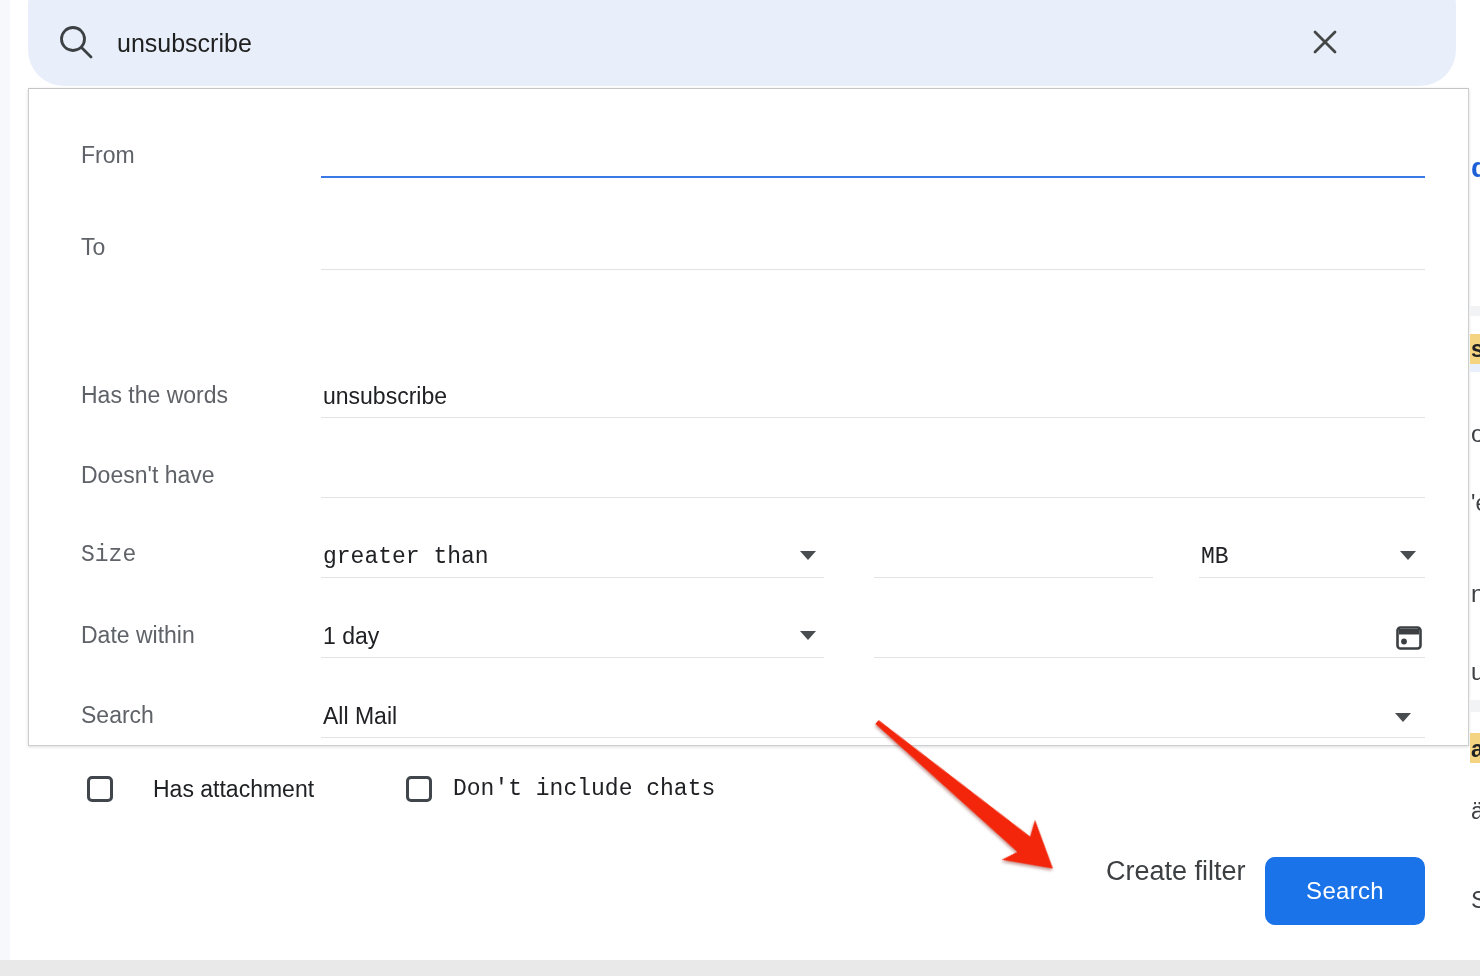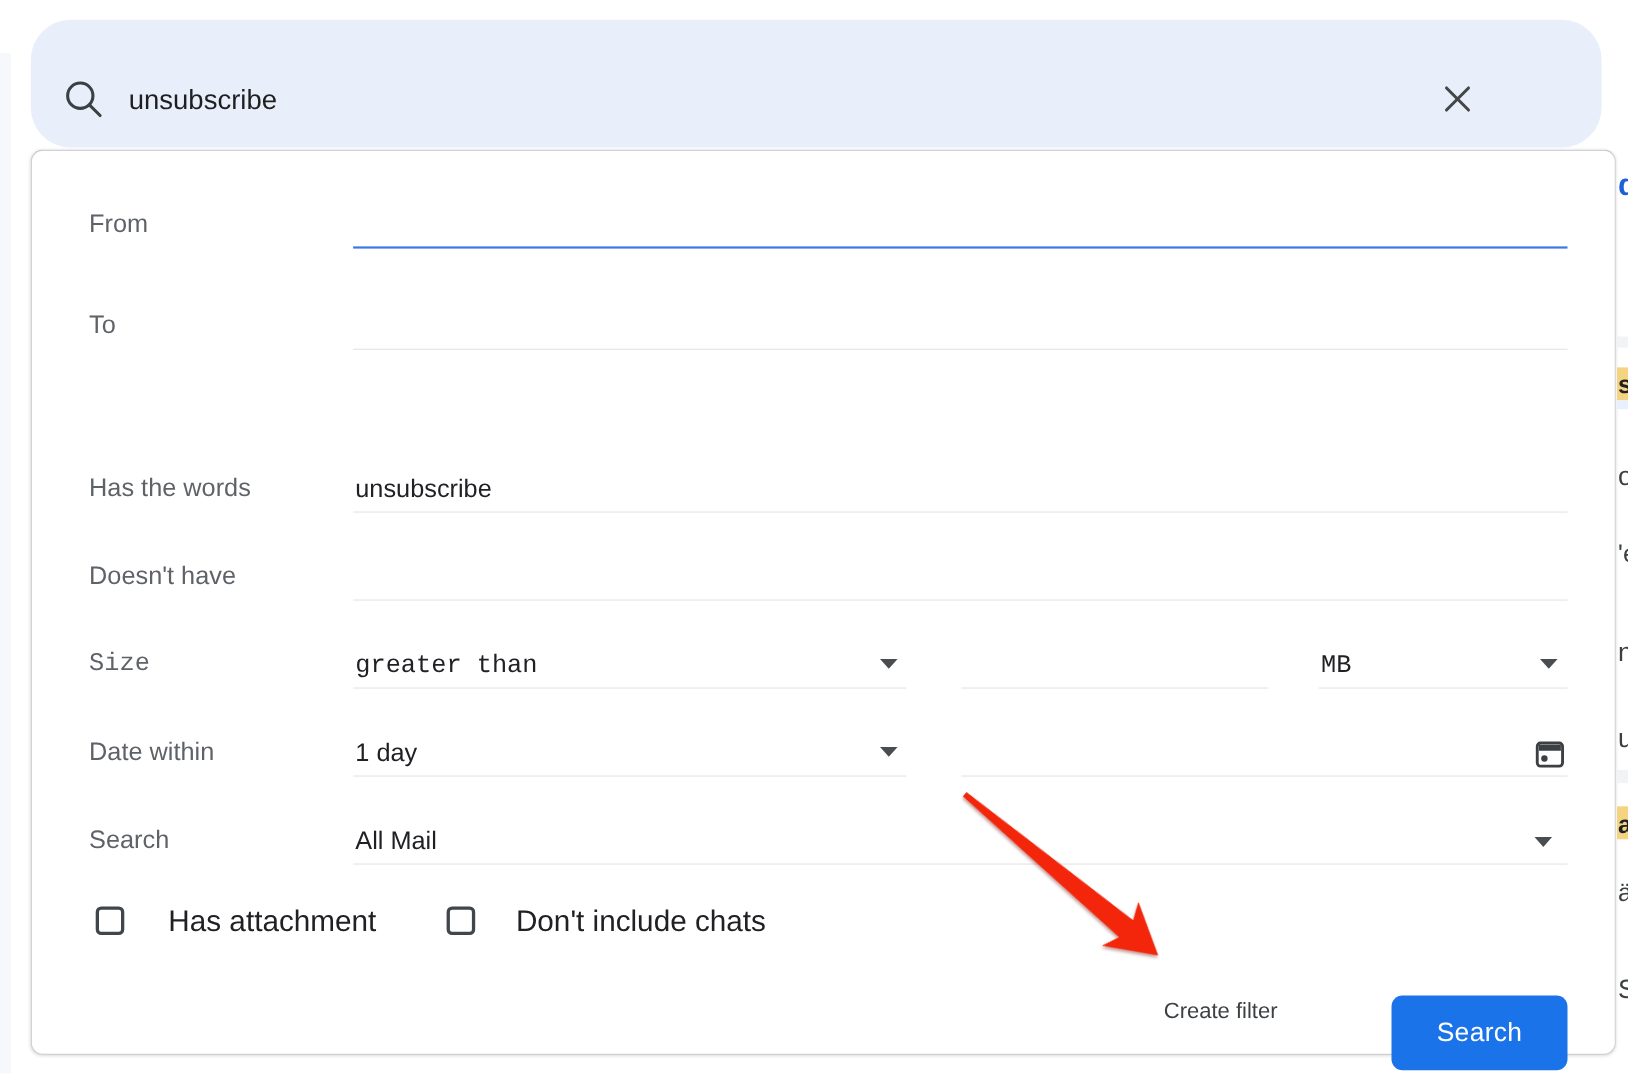--- a/index.html
+++ b/index.html
@@ -2,49 +2,49 @@
 <html><head>
 <meta charset="utf-8">
 <style>
   html,body{margin:0;padding:0;}
   body{
     width:1480px;height:976px;overflow:hidden;position:relative;
     background:#ffffff;
     font-family:"Liberation Sans","DejaVu Sans",sans-serif;
     -webkit-font-smoothing:antialiased;
   }
-  .abs{position:absolute;margin-top:48px;}
+  .abs{position:absolute;}
   
   .left-strip{left:0;top:0;width:10px;height:976px;background:#f6f8fc;}
   .bottom-strip{left:0;top:960px;width:1480px;height:16px;background:#e9e9e9;}
 
   
   .search-pill{left:28px;top:-30px;width:1428px;height:116px;background:#e8effb;border-radius:36px;}
   .search-query{left:117px;top:0px;height:86px;line-height:86px;font-size:25px;color:#1f1f1f;}
 
   
   .panel{
-    left:28px;top:88px;width:1441px;height:823px;background:#fff;
-    border:1px solid #cccecf;border-top-color:#c3c5c6;border-radius:11px;
+    left:28px;top:88px;width:1441px;height:658px;background:#fff;
+    border:1px solid #cccecf;border-top-color:#c3c5c6;border-radius:0;
     box-shadow:0 1px 3px rgba(0,0,0,.14);
     box-sizing:border-box;
   }
   .row{position:absolute;left:0;right:0;height:44px;}
   .lbl{position:absolute;left:52px;bottom:0;height:44px;line-height:42px;font-size:23px;color:#5f6368;white-space:nowrap;}
   .field{position:absolute;bottom:0;height:44px;border-bottom:1px solid #e3e3e3;box-sizing:border-box;}
   .field .val{position:absolute;left:2px;bottom:7px;font-size:23px;color:#202124;white-space:nowrap;}
   .field.focused{border-bottom:2px solid #3b78e7;}
   .dd-arrow{position:absolute;width:0;height:0;border-left:8px solid transparent;border-right:8px solid transparent;border-top:9px solid #494d50;}
 
   .checkbox{position:absolute;width:26px;height:26px;border:3px solid #40464b;border-radius:5px;box-sizing:border-box;background:#fff;}
-  .cb-label{position:absolute;font-size:27px;color:#202124;white-space:nowrap;line-height:32px;}
+  .cb-label{position:absolute;font-size:23px;color:#202124;white-space:nowrap;line-height:32px;}
 
   .create-filter-btn{
-    position:absolute;left:1019px;top:868px;height:44px;line-height:44px;padding:0 10px;
-    font-size:20px;color:#3c4043;background:transparent;border:none;cursor:pointer;white-space:nowrap;
+    position:absolute;left:1067px;top:868px;height:44px;line-height:44px;padding:0 10px;
+    font-size:27px;color:#3c4043;background:transparent;border:none;cursor:pointer;white-space:nowrap;
   }
   .search-btn{
     position:absolute;left:1236px;top:768px;width:160px;height:68px;
     background:#1a73e8;color:#ffffff;border:none;border-radius:10px;
     font-size:24px;font-weight:500;letter-spacing:.3px;cursor:pointer;
     font-family:"Liberation Sans","DejaVu Sans",sans-serif;
   }
 
   
   .frag-band{position:absolute;left:1470px;width:10px;}
@@ -142,21 +142,21 @@
     <div class="field" style="left:292px;width:1104px;cursor:pointer;text-align:right;">
       <span class="val">All Mail</span>
       <span class="dd-arrow" style="right:14px;bottom:15px;"></span>
     </div>
   </div>
 
   <div class="row" style="top:683px;height:40px;">
     <span class="checkbox" style="left:58px;top:4px;"></span>
     <span class="cb-label" style="left:124px;top:1px;">Has attachment</span>
     <span class="checkbox" style="left:377px;top:4px;"></span>
-    <span class="cb-label" style="left:440px;top:1px;">Don't include chats</span>
+    <span class="cb-label" style="left:424px;top:1px;font-family:Liberation Mono, monospace;">Don't include chats</span>
   </div>
 
   <button class="create-filter-btn" style="top:760px;">Create filter</button>
   <button class="search-btn">Search</button>
 </div>
 
 <div class="frag-band" style="top:306px;height:10px;background:#f1f3f4;"></div>
 <div class="frag-band" style="top:334px;height:30px;background:#f4d480;"></div>
 <div class="frag-band" style="top:364px;height:8px;background:#e8f0fe;"></div>
 <div class="frag-band" style="top:700px;height:12px;background:#f1f3f4;"></div>

